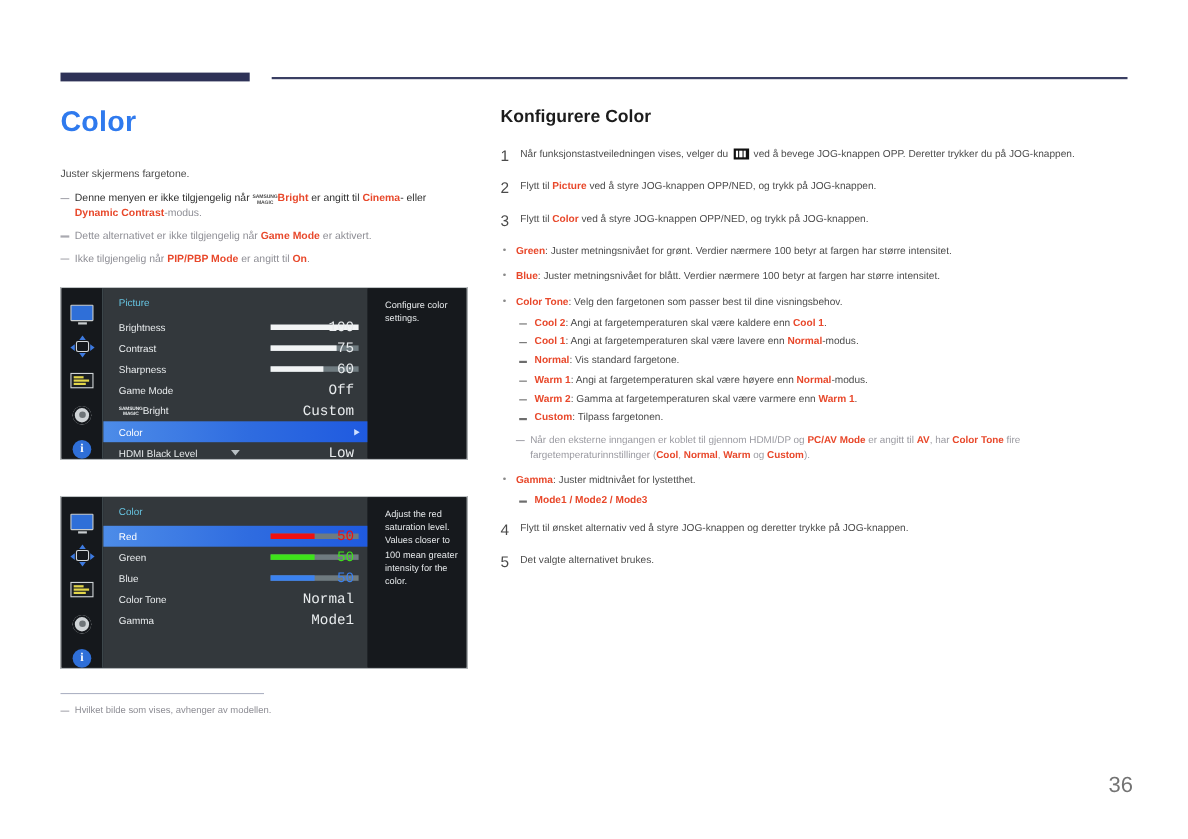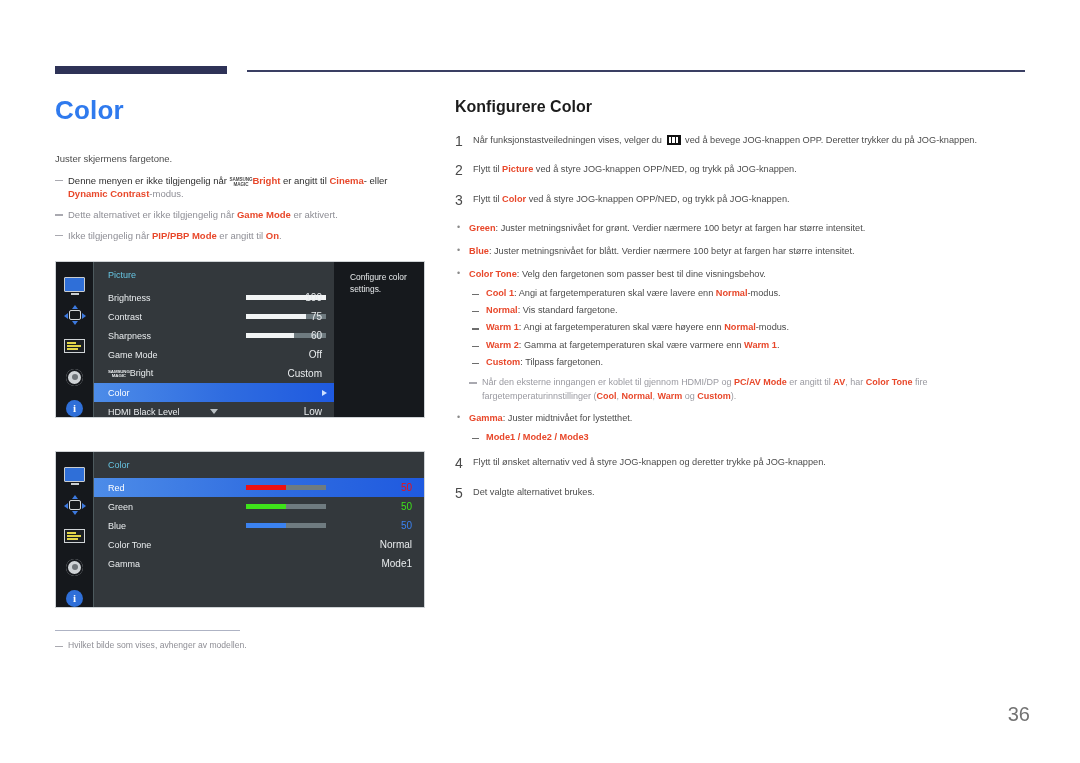--- a/index.html
+++ b/index.html
@@ -70,21 +70,21 @@
   .ic-info{width:17px;height:17px;border-radius:50%;background:#2f6fd8;color:#fff;
            font-size:11px;font-weight:bold;display:flex;align-items:center;justify-content:center;
            font-family:"Liberation Serif",serif;}
   .osd-main{flex:1;background:#33383c;padding:8px 0 0 0;position:relative;}
   .osd-title{font-size:9px;color:#66c3e0;padding:0 0 8px 14px;}
   .osd-row{height:19px;display:flex;align-items:center;padding:0 10px 0 14px;
            font-size:9px;color:#e9ecee;position:relative;}
   .osd-row .lbl{flex:0 0 auto;}
   .osd-row .sld{position:absolute;left:152px;top:50%;margin-top:-2.5px;width:80px;height:5px;background:#6f7b80;}
   .osd-row .sld i{display:block;height:100%;background:#f2f4f5;}
-  .osd-row .val{position:absolute;right:12px;font-size:10px;color:#e9ecee;}
+  .osd-row .val{position:absolute;right:12px;font-size:13px;color:#e9ecee;font-family:Liberation Mono, monospace;}
   .osd-row.sel{background:linear-gradient(90deg,#4d8ce8 0%,#2f6ce0 55%,#1f5ae0 100%);}
   .osd-row.sel .val,.osd-row.sel .lbl{color:#ffffff;}
   .osd-row .arrow{position:absolute;right:7px;width:0;height:0;
                   border-top:3.5px solid transparent;border-bottom:3.5px solid transparent;border-left:5px solid #cfe0ff;}
   .osd-desc{width:90px;background:#16191d;padding:9px 7px 0 16px;box-sizing:border-box;
             font-size:8.4px;line-height:1.45;color:#e6e9eb;}
   .caret-down{position:absolute;left:50%;bottom:3px;margin-left:-4px;width:0;height:0;
             border-left:4px solid transparent;border-right:4px solid transparent;border-top:5px solid #b9c0c4;}
   .magic-osd{font-size:4.4px;line-height:4.4px;display:inline-block;vertical-align:middle;
              text-align:center;font-weight:bold;color:#e9ecee;letter-spacing:-.1px;}
@@ -275,20 +275,21 @@
     </div>
     <div class="osd-row">
       <span class="lbl">Color Tone</span>
       <span class="val">Normal</span>
     </div>
     <div class="osd-row">
       <span class="lbl">Gamma</span>
       <span class="val">Mode1</span>
     </div>
   </div>
+  <div class="osd-desc">Adjust the red saturation level. Values closer to 100 mean greater intensity for the color.</div>
 </div>
 
 <div class="fn-rule"></div>
 <div class="footnote">Hvilket bilde som vises, avhenger av modellen.</div>
 
 <div class="right-col">
   <h2 class="sec-title">Konfigurere Color</h2>
 
   <div class="step">
     <div class="num">1</div>
@@ -314,20 +315,21 @@
   <ul class="blist">
     <li>
       <b>Green</b><span>: Juster metningsnivået for grønt. Verdier nærmere 100 betyr at fargen har større intensitet.</span>
     </li>
     <li>
       <b>Blue</b><span>: Juster metningsnivået for blått. Verdier nærmere 100 betyr at fargen har større intensitet.</span>
     </li>
     <li>
       <b>Color Tone</b><span>: Velg den fargetonen som passer best til dine visningsbehov.</span>
       <ul class="sublist">
+        <li><b>Cool 2</b><span>: Angi at fargetemperaturen skal være kaldere enn </span><b>Cool 1</b><span>.</span></li>
         <li><b>Cool 1</b><span>: Angi at fargetemperaturen skal være lavere enn </span><b>Normal</b><span>-modus.</span></li>
         <li><b>Normal</b><span>: Vis standard fargetone.</span></li>
         <li><b>Warm 1</b><span>: Angi at fargetemperaturen skal være høyere enn </span><b>Normal</b><span>-modus.</span></li>
         <li><b>Warm 2</b><span>: Gamma at fargetemperaturen skal være varmere enn </span><b>Warm 1</b><span>.</span></li>
         <li><b>Custom</b><span>: Tilpass fargetonen.</span></li>
       </ul>
       <div class="inote">
         <span>Når den eksterne inngangen er koblet til gjennom HDMI/DP og </span><b>PC/AV Mode</b><span> er angitt til </span><b>AV</b><span>, har </span><b>Color Tone</b><span> fire fargetemperaturinnstillinger (</span><b>Cool</b><span>, </span><b>Normal</b><span>, </span><b>Warm</b><span> og </span><b>Custom</b><span>).</span>
       </div>
     </li>

